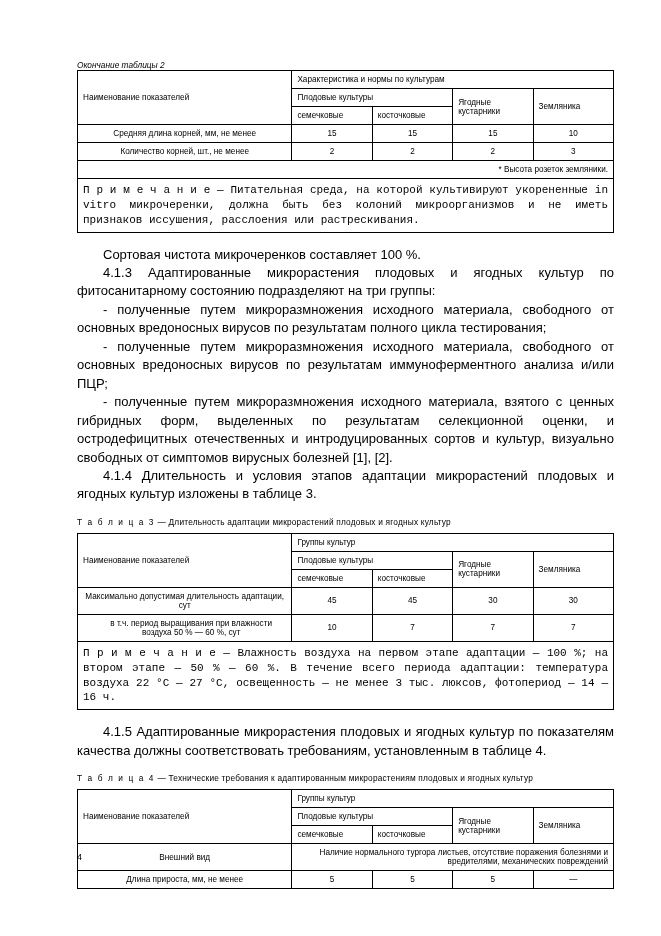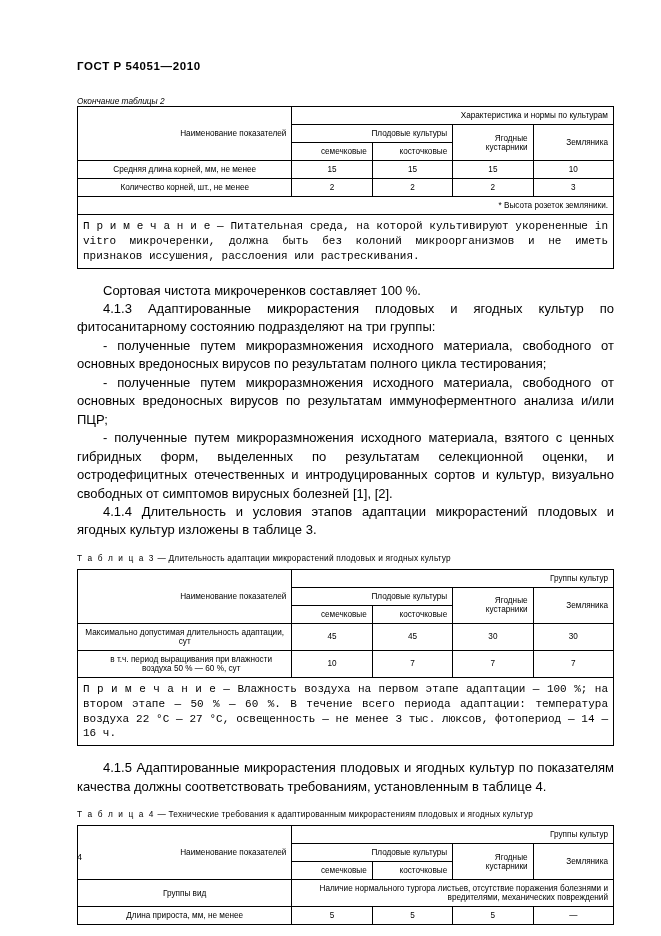--- a/index.html
+++ b/index.html
@@ -55,21 +55,21 @@
     table-layout: fixed;
   }
   table.doc td, table.doc th {
     border: 0.8px solid #000000;
     padding: 4px 5px;
     vertical-align: middle;
     font-weight: normal;
   }
   .c { text-align: center; }
   .l { text-align: right; }
-  .hdr { text-align: right; }
+  .hdr { text-align: left; }
   .rowlabel { text-align: center; padding-left: 8px; }
   .note {
     text-align: justify;
     font-size: 11px;
     line-height: 1.35;
     padding: 5px 7px;
     font-family: Liberation Mono, monospace;
   }
   .para-block {
     margin-top: 13px;
@@ -89,21 +89,20 @@
     top: 852px;
     font-size: 9px;
   }
 </style>
 </head>
 <body>
 
 <div class="page">
   <div class="content">
 
-    <div class="std-header">ГОСТ Р 54051—2010</div>
 
     <div class="caption">Окончание таблицы 2</div>
 
     <table class="doc">
       <colgroup>
         <col style="width:40%">
         <col style="width:15%">
         <col style="width:15%">
         <col style="width:15%">
         <col style="width:15%">
@@ -224,21 +223,21 @@
         <tr>
           <td colspan="2" class="hdr">Плодовые культуры</td>
           <td rowspan="2" class="hdr">Ягодные<br>кустарники</td>
           <td rowspan="2" class="hdr">Земляника</td>
         </tr>
         <tr>
           <td class="hdr">семечковые</td>
           <td class="hdr">косточковые</td>
         </tr>
         <tr>
-          <td class="rowlabel">Группы вид</td>
+          <td class="rowlabel">Внешний вид</td>
           <td colspan="4" class="l" style="padding-left:8px">Наличие нормального тургора листьев, отсутствие поражения болезнями и вредителями, механических повреждений</td>
         </tr>
         <tr>
           <td class="rowlabel">Длина прироста, мм, не менее</td>
           <td class="c">5</td>
           <td class="c">5</td>
           <td class="c">5</td>
           <td class="c">—</td>
         </tr>
       </tbody>

